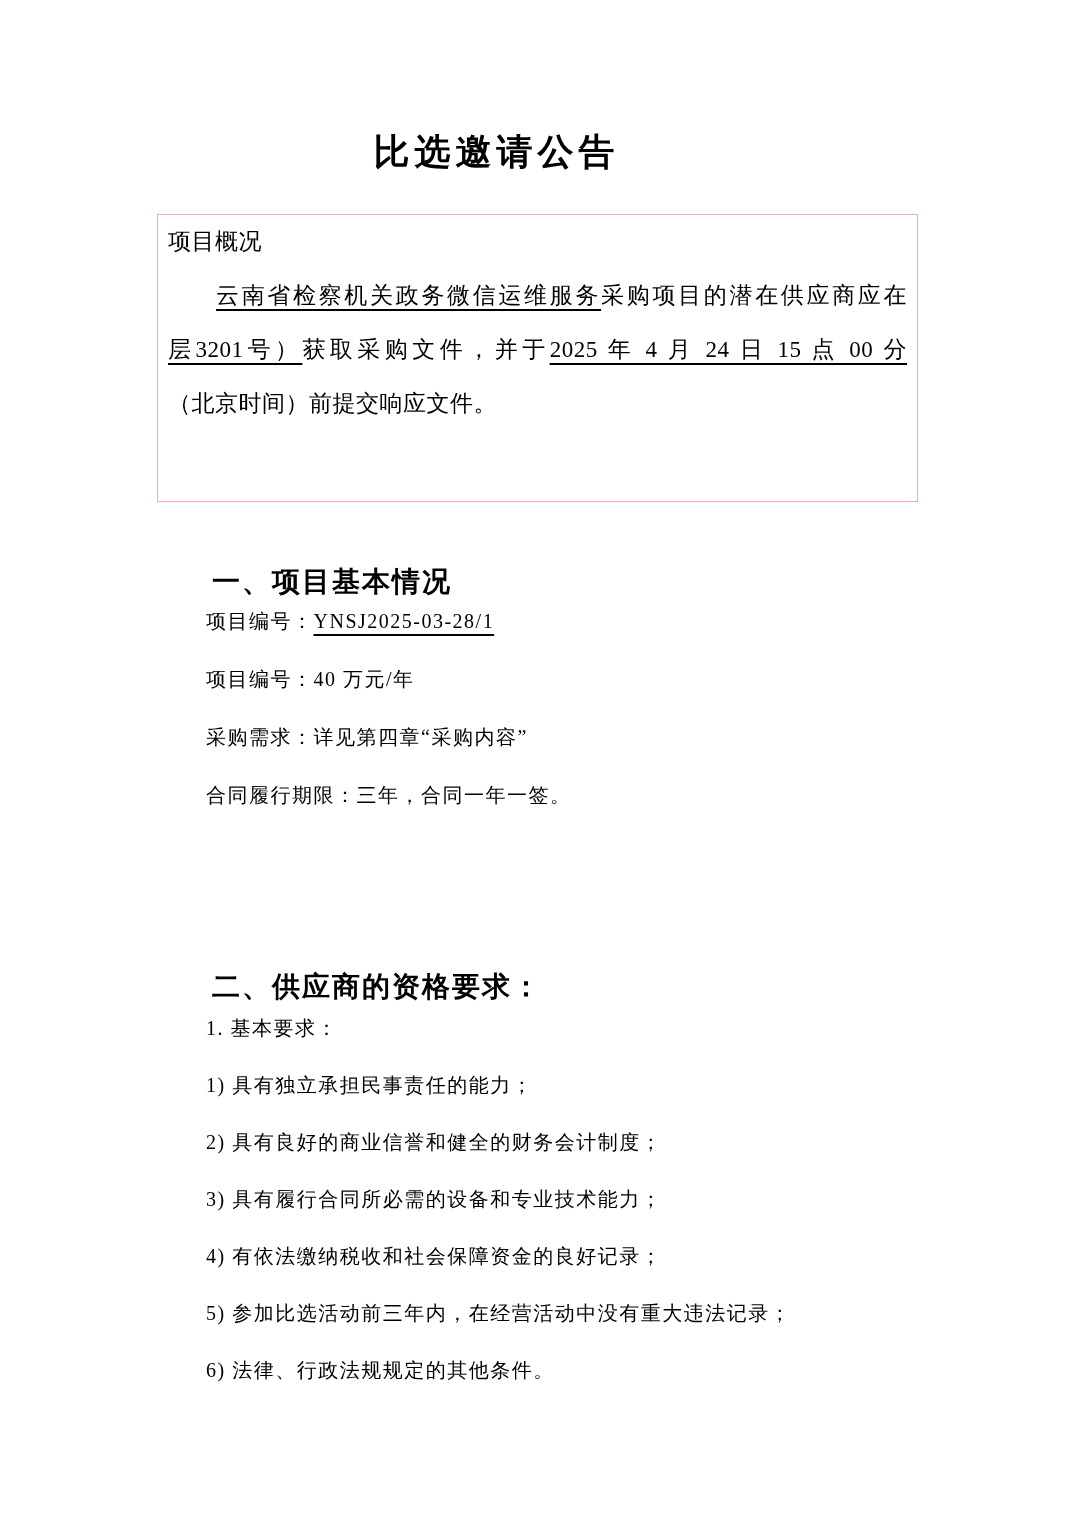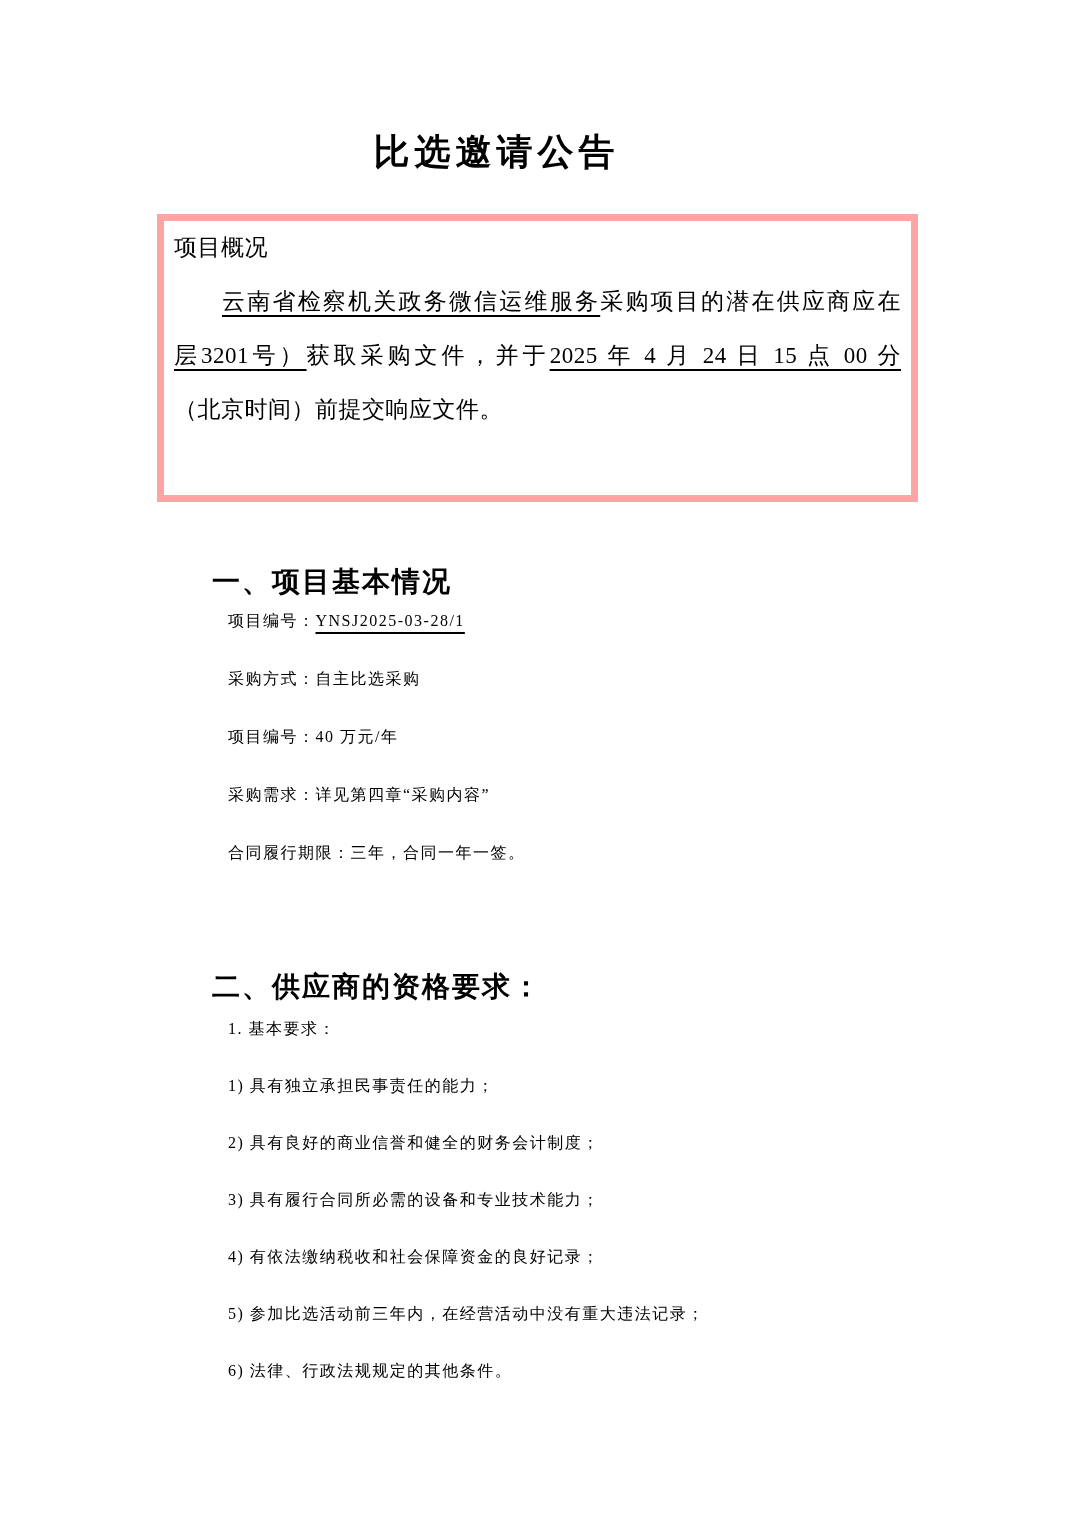--- a/index.html
+++ b/index.html
@@ -30,21 +30,21 @@
     font-family: "Liberation Serif", "DejaVu Serif", serif;
   }
   
   .overview-box {
     position: absolute;
     left: 157px;
     top: 214px;
     width: 761px;
     height: 288px;
     box-sizing: border-box;
-    border: 7px solid #fca5a5;
+    border: 1px solid #fca5a5;
     padding: 0 10px;
     font-size: 23px;
     letter-spacing: 0.5px;
   }
   .ov-line {
     line-height: 54px;
     white-space: nowrap;
   }
   .ov-line.just {
     white-space: normal;
@@ -68,22 +68,22 @@
     font-size: 28px;
     font-weight: bold;
     letter-spacing: 2px;
     white-space: nowrap;
   }
   .sec1-heading { top: 551px; }
   .sec2-heading { top: 956px; }
   
   .list {
     position: absolute;
-    left: 228px;
-    font-size: 16px;
+    left: 206px;
+    font-size: 20px;
     letter-spacing: 1.5px;
   }
   .list p {
     margin: 0;
     white-space: nowrap;
   }
   .sec1-list { top: 592px; }
   .sec1-list p { line-height: 58px; }
   .sec2-list { top: 1000px; }
   .sec2-list p { line-height: 57px; }
@@ -99,21 +99,20 @@
     <div class="ov-line">项目概况</div>
     <div class="ov-line just indent"><span class="u">云南省检察机关政务微信运维服务</span><span>采购项目的潜在供应商应在</span></div>
     <div class="ov-line just"><span class="u">层3201号）</span><span>获取采购文件，并于</span><span class="u">2025 年 4 月 24 日 15 点 00 分</span></div>
     <div class="ov-line">（北京时间）前提交响应文件。</div>
   </div>
 
   <h2 class="sec-heading sec1-heading">一、项目基本情况</h2>
 
   <div class="list sec1-list">
     <p><span>项目编号：</span><span class="u">YNSJ2025-03-28/1</span></p>
-    <p><span>采购方式：</span><span>自主比选采购</span></p>
     <p><span>项目编号：</span><span>40 万元/年</span></p>
     <p><span>采购需求：</span><span>详见第四章“采购内容”</span></p>
     <p><span>合同履行期限：</span><span>三年，合同一年一签。</span></p>
   </div>
 
   <h2 class="sec-heading sec2-heading">二、供应商的资格要求：</h2>
 
   <div class="list sec2-list">
     <p>1. 基本要求：</p>
     <p>1) 具有独立承担民事责任的能力；</p>

